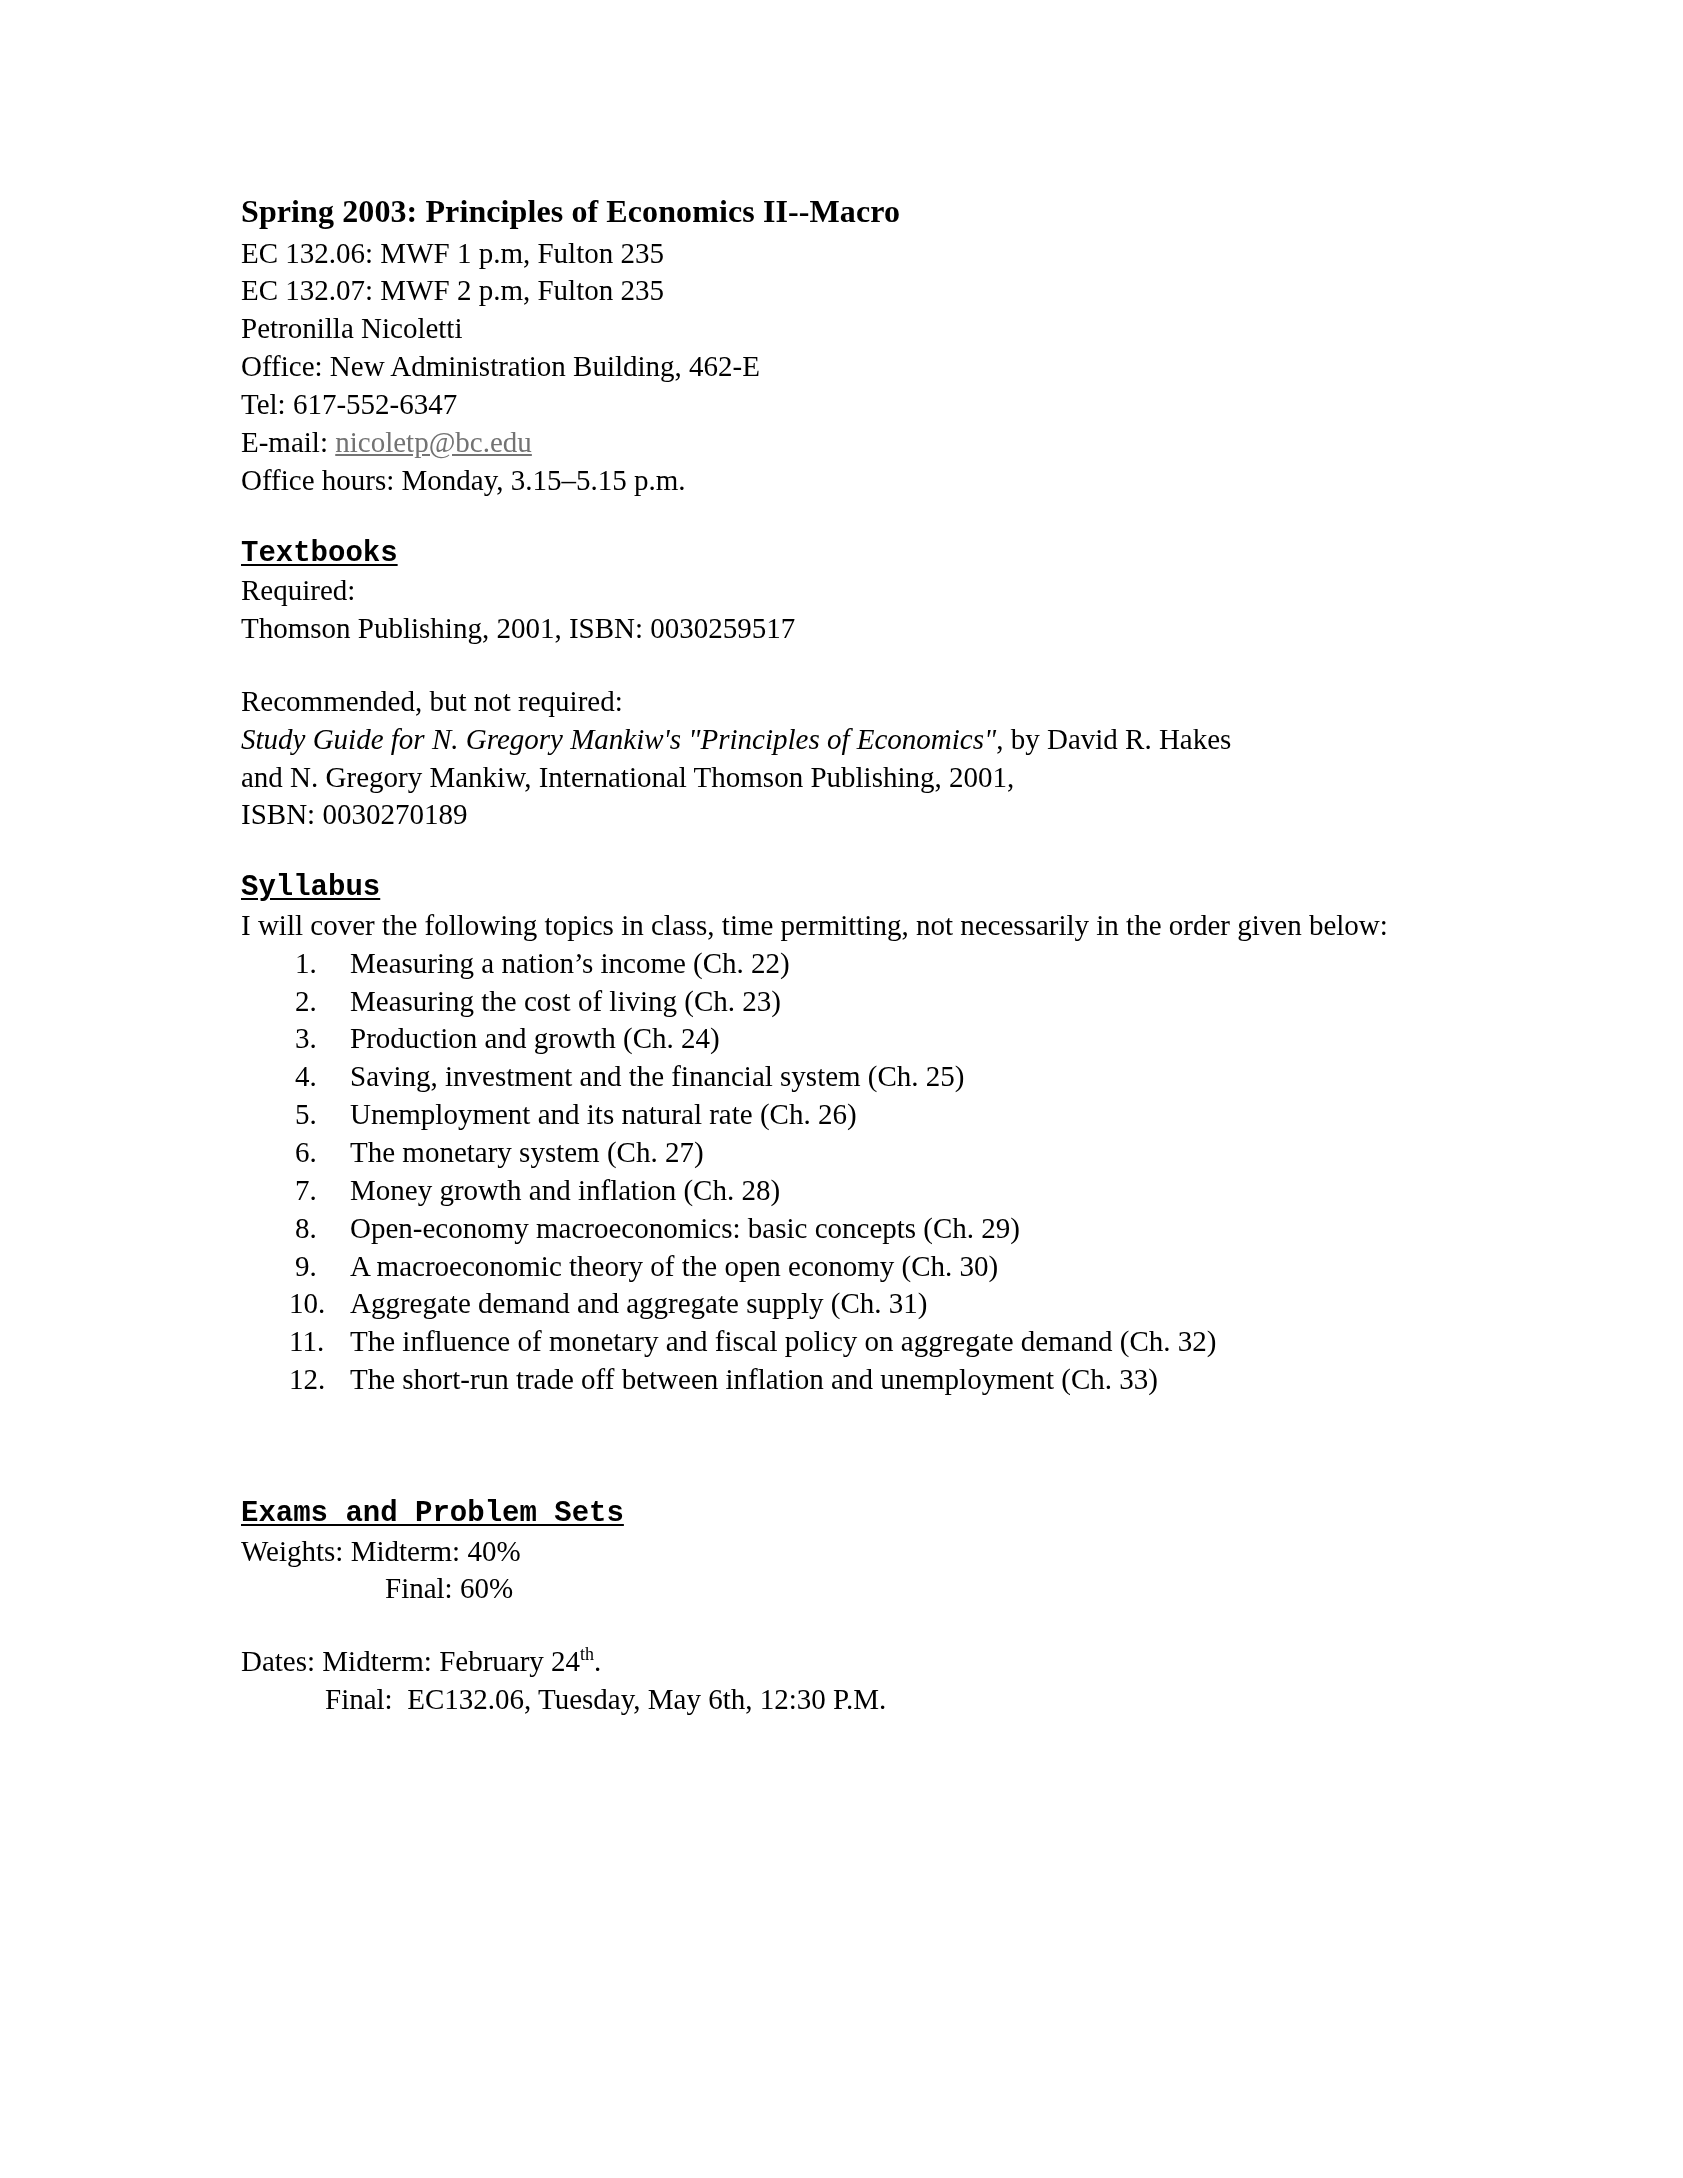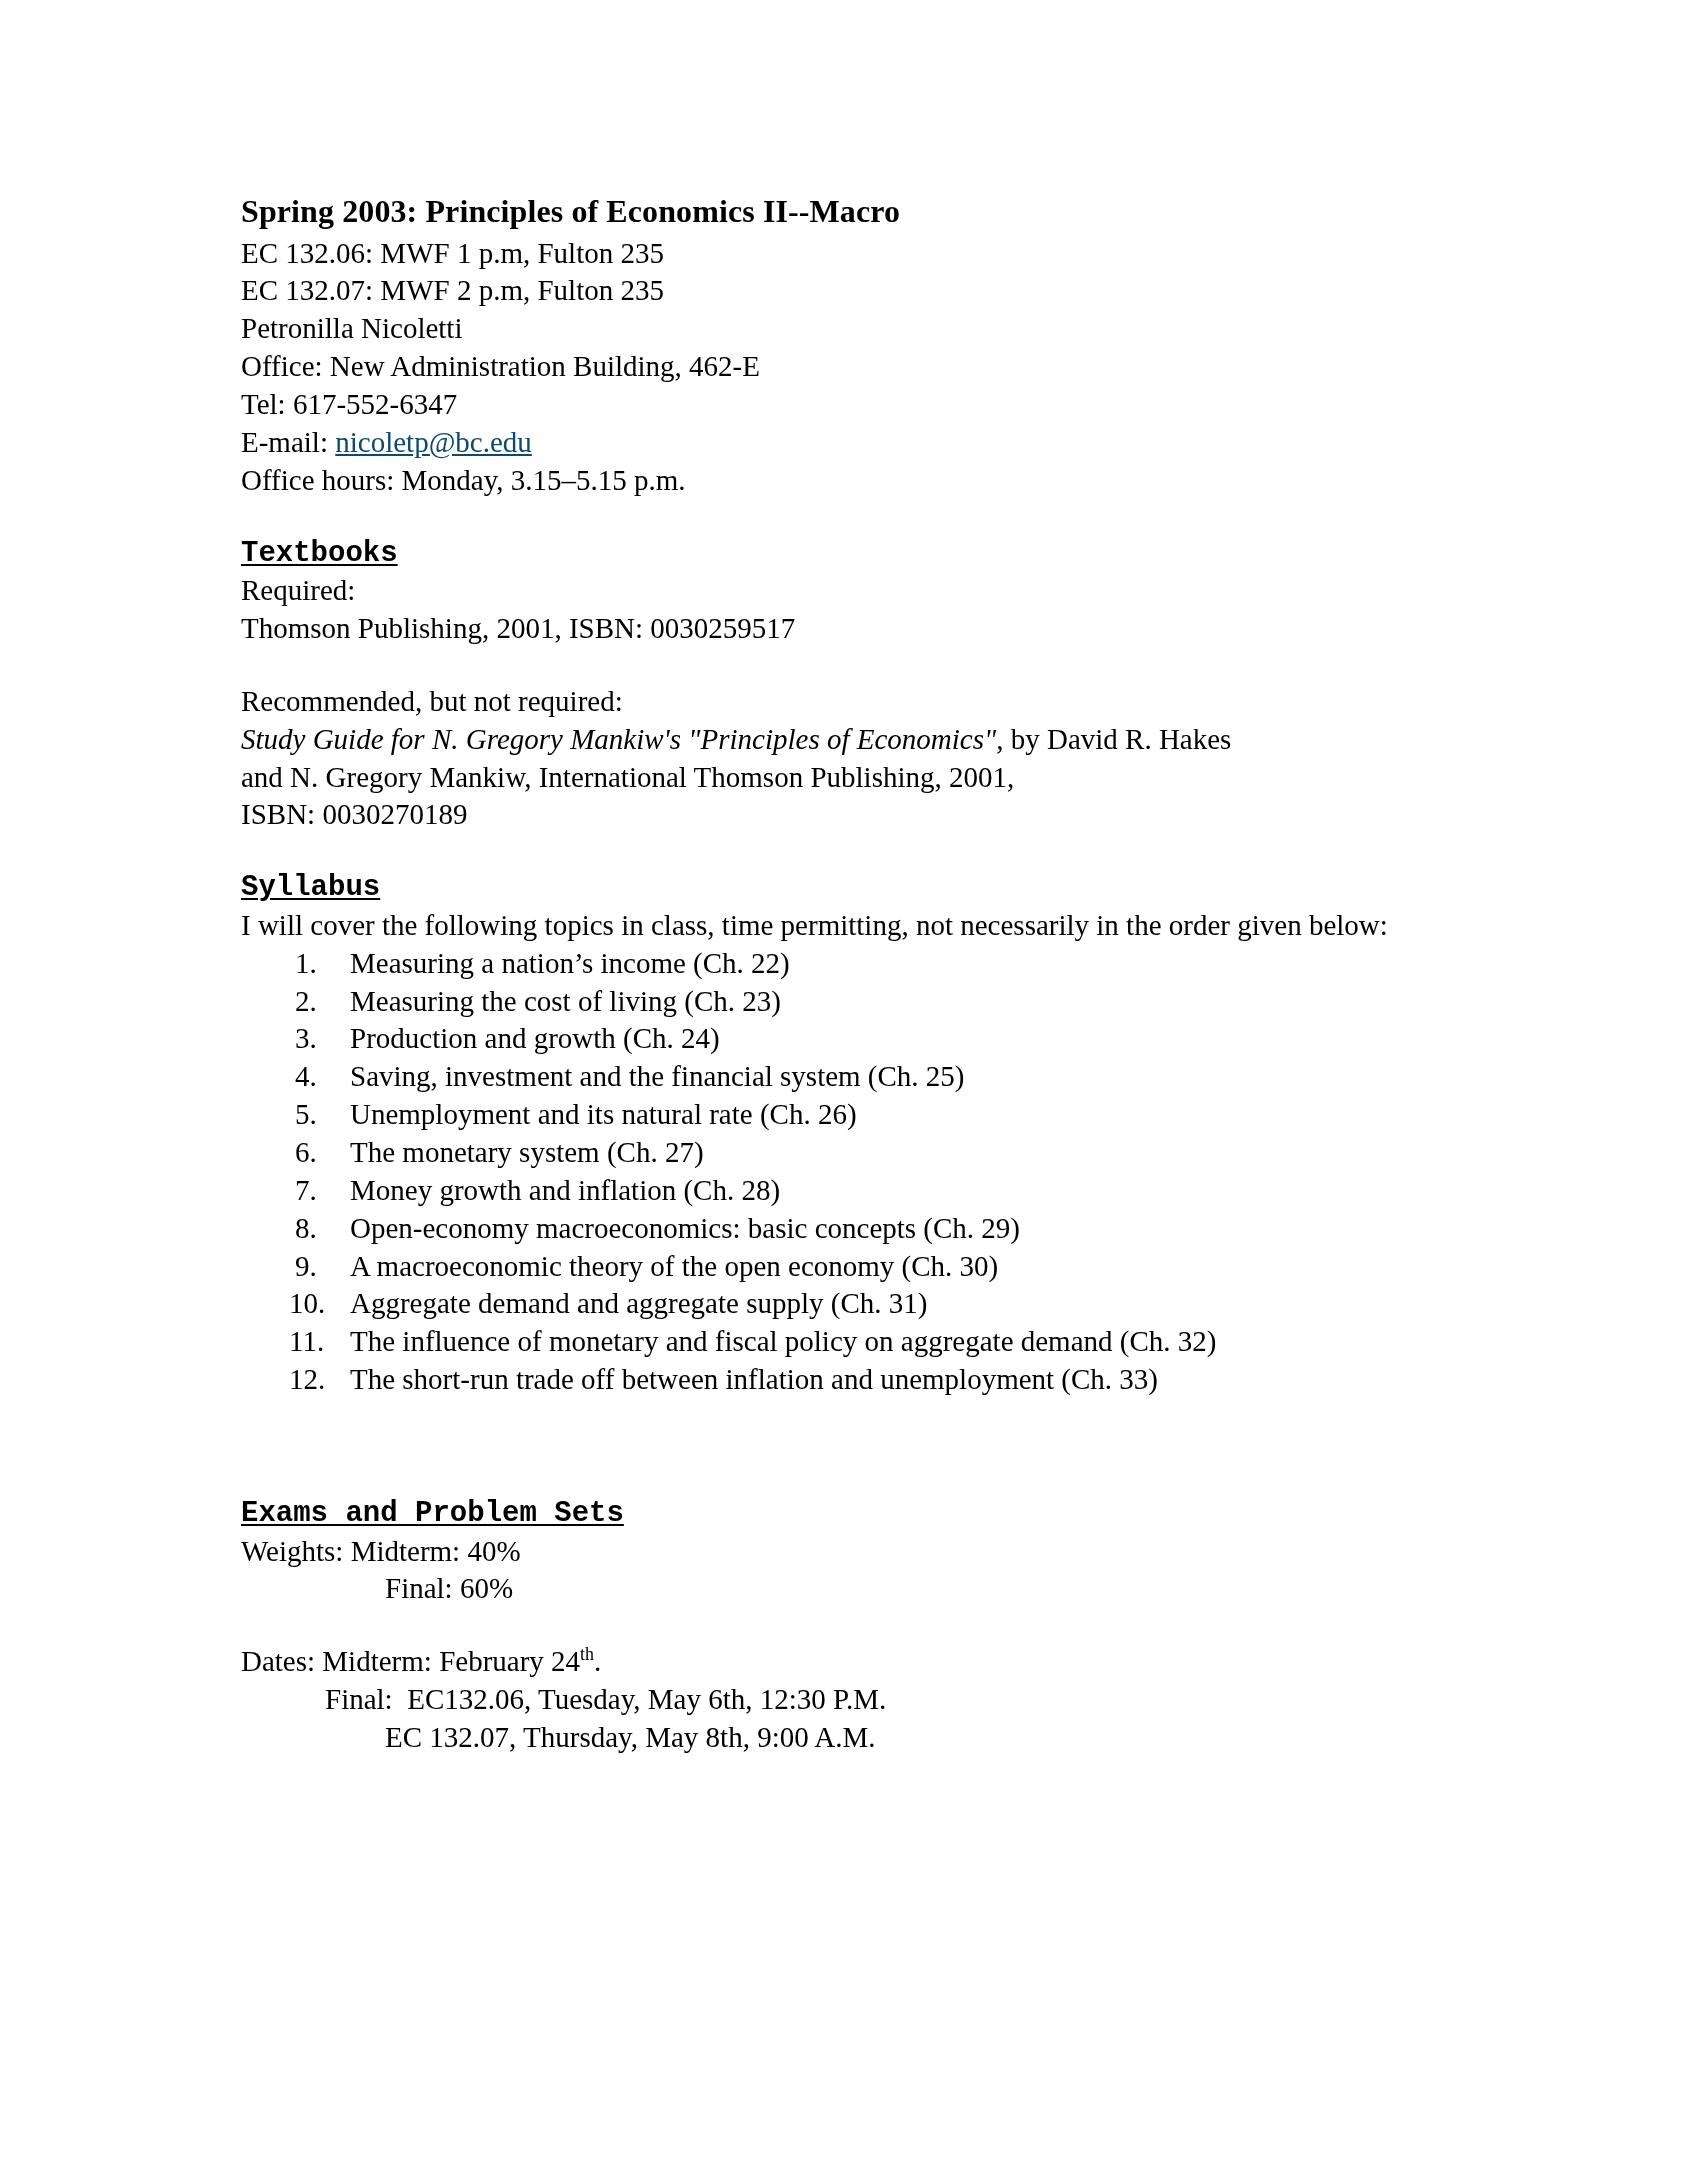--- a/index.html
+++ b/index.html
@@ -58,21 +58,21 @@
     text-decoration: underline;
     text-underline-offset: 3px;
     margin: 0;
     line-height: 1.30;
     display: inline-block;
     font-family: Liberation Mono, monospace;
   }
   .heading-wrap { margin: 0; line-height: 1.30; }
 
   a.email {
-    color: #0c4a6e;
+    color: #737373;
     text-decoration: underline;
     text-underline-offset: 2px;
   }
 
   .ital { font-style: italic; }
 
   .para {
     font-size: 29px;
     line-height: 1.305;
     margin: 0;
@@ -163,17 +163,16 @@
     <div class="blank"></div>
 
     <div class="heading-wrap"><span class="heading">Exams and Problem Sets</span></div>
     <p class="line">Weights: Midterm: 40%</p>
     <p class="line indent-3">Final: 60%</p>
 
     <div class="blank"></div>
 
     <p class="line"><span>Dates: Midterm: February 24</span><sup>th</sup><span>.</span></p>
     <p class="line indent-2">Final:  EC132.06, Tuesday, May 6th, 12:30 P.M.</p>
-    <p class="line indent-3">EC 132.07, Thursday, May 8th, 9:00 A.M.</p>
 
   </div>
 </div>
 
 
 </body></html>

